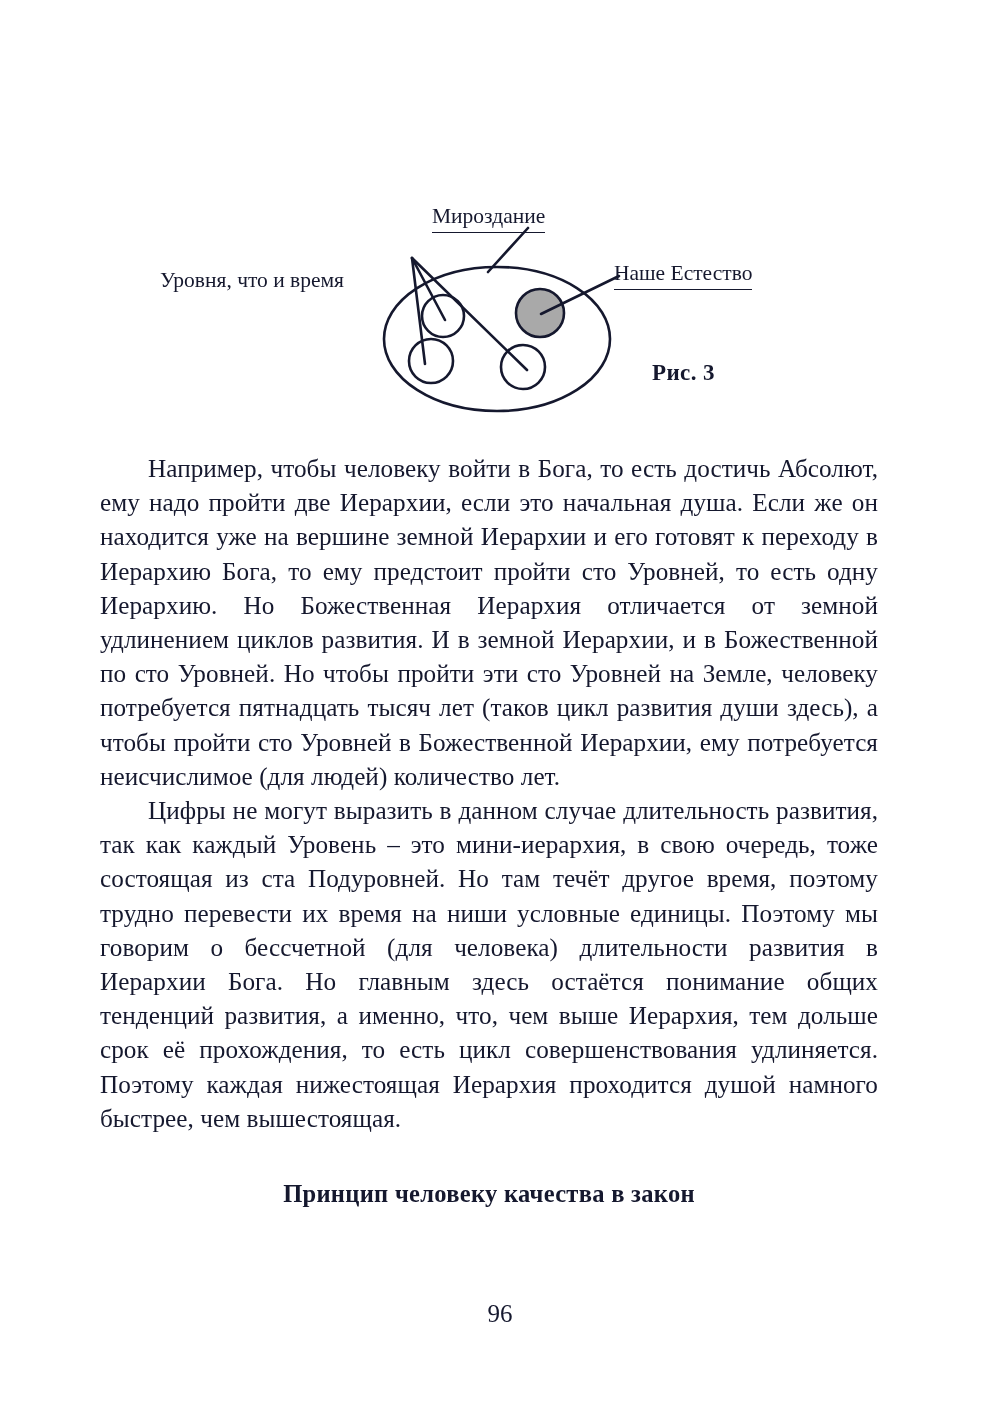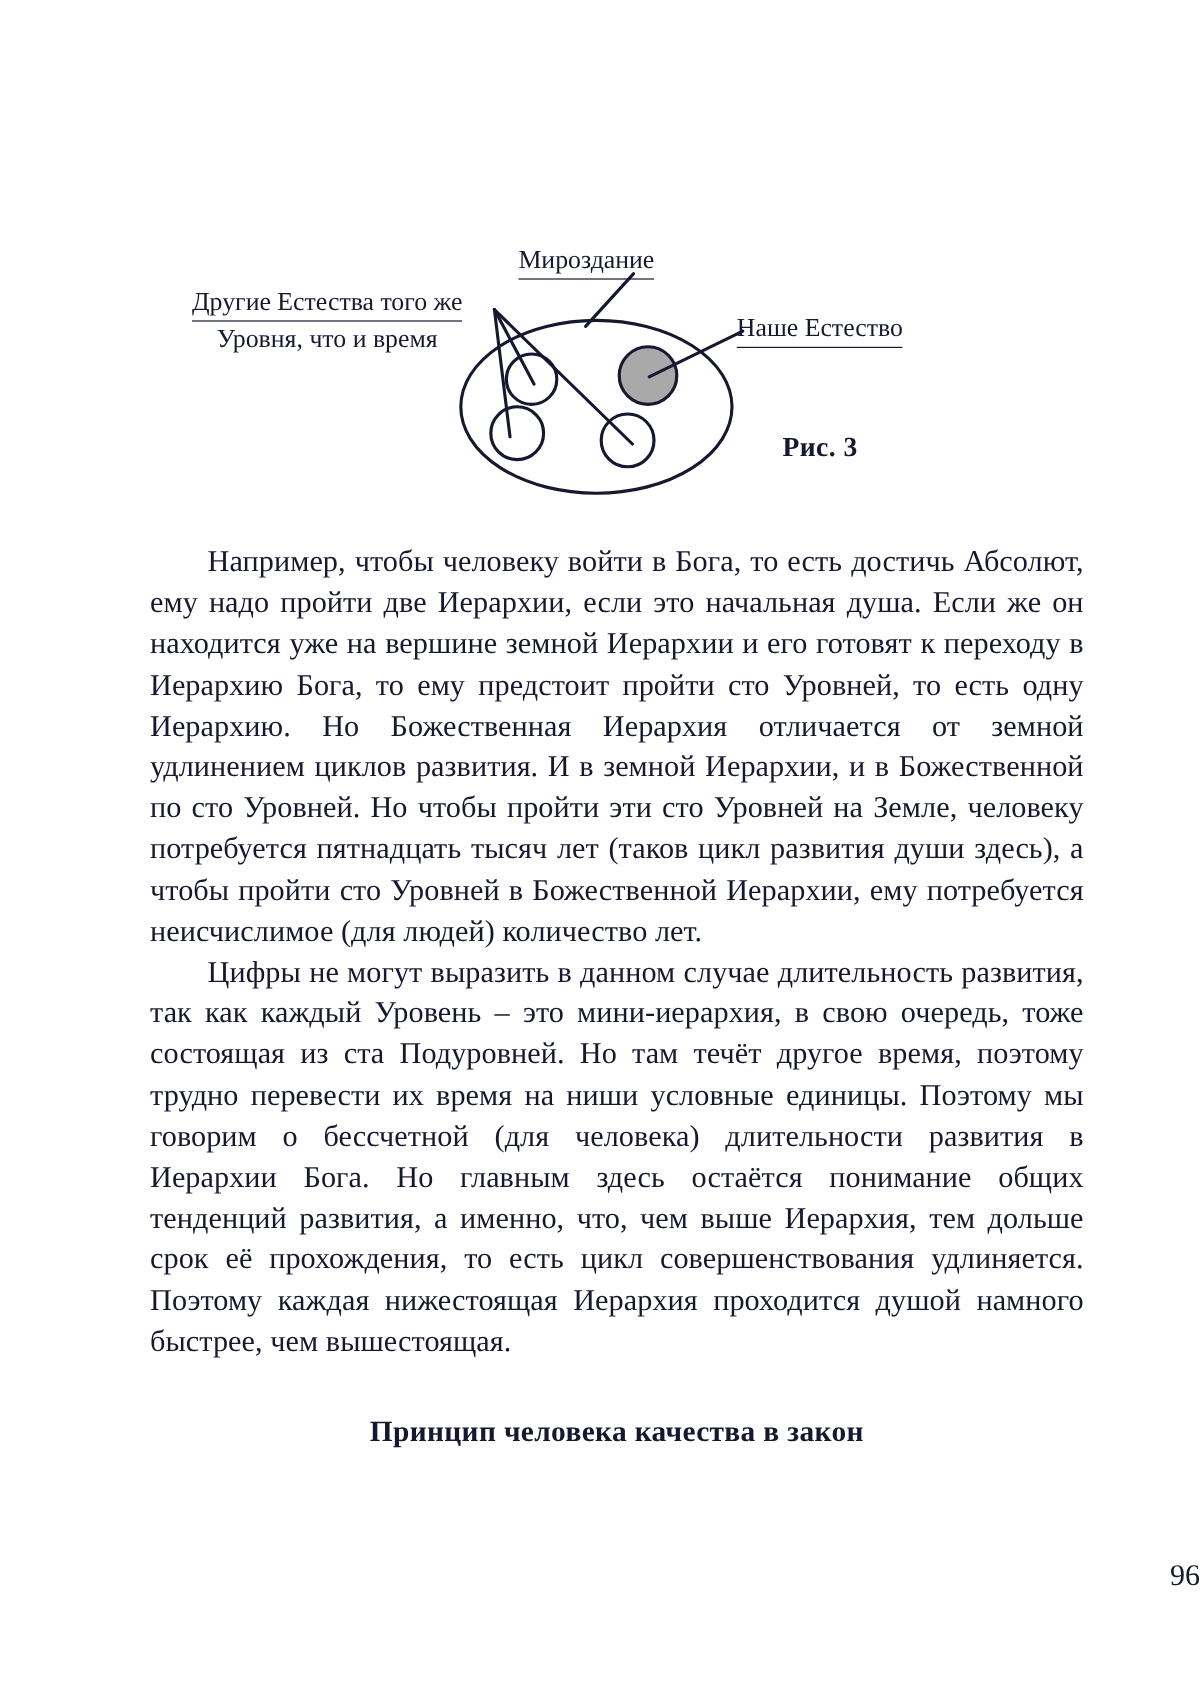--- a/index.html
+++ b/index.html
@@ -73,21 +73,20 @@
     color: #15182e;
     white-space: nowrap;
   }
 
   
   #body-text {
     position: absolute;
     left: 100px;
     top: 452px;
     width: 778px;
-    margin-left: 25px;
   }
   p.para {
     margin: 0 0 0 0;
     text-align: justify;
     text-indent: 48px;
     font-size: 25.2px;
     line-height: 34.2px;
     letter-spacing: 0.05px;
     color: #15182e;
     text-justify: inter-word;
@@ -103,21 +102,21 @@
     font-weight: bold;
     line-height: 30px;
     letter-spacing: 0.3px;
     color: #15182e;
   }
   #page-number {
     position: absolute;
     left: 0;
     top: 1300px;
     width: 1000px;
-    text-align: right;
+    text-align: center;
     font-size: 25px;
     color: #15182e;
   }
 </style>
 </head>
 <body>
 
 <div id="page">
 
   <div id="figure-region">
@@ -136,28 +135,28 @@
       <circle cx="331" cy="181" r="22" fill="none" stroke="#15182e" stroke-width="2.6"></circle>
       <circle cx="423" cy="187" r="22" fill="none" stroke="#15182e" stroke-width="2.6"></circle>
 
       <circle cx="440" cy="133" r="24" fill="#a9a9a9" stroke="#15182e" stroke-width="2.6"></circle>
 
       <line x1="519" y1="96" x2="441" y2="134" stroke="#15182e" stroke-width="2.6" stroke-linecap="round"></line>
     </svg>
 
     <div class="fig-label" id="label-mirozdanie"><span class="ul">Мироздание</span></div>
 
-    <div class="fig-label" id="label-drugie"><span class="ul">Другие Естества того же</span><br><span>Уровня, что и время</span></div>
+    <div class="fig-label" id="label-drugie"><br><span>Уровня, что и время</span></div>
 
     <div class="fig-label" id="label-nashe"><span class="ul">Наше Естество</span></div>
 
     <div id="fig-caption">Рис. 3</div>
   </div>
 
   <div id="body-text">
     <p class="para">Например, чтобы человеку войти в Бога, то есть достичь Абсолют, ему надо пройти две Иерархии, если это начальная душа. Если же он находится уже на вершине земной Иерархии и его готовят к переходу в Иерархию Бога, то ему предстоит пройти сто Уровней, то есть одну Иерархию. Но Божественная Иерархия отличается от земной удлинением циклов развития. И в земной Иерархии, и в Божественной по сто Уровней. Но чтобы пройти эти сто Уровней на Земле, человеку потребуется пятнадцать тысяч лет (таков цикл развития души здесь), а чтобы пройти сто Уровней в Божественной Иерархии, ему потребуется неисчислимое (для людей) количество лет.</p>
     <p class="para">Цифры не могут выразить в данном случае длительность развития, так как каждый Уровень – это мини-иерархия, в свою очередь, тоже состоящая из ста Подуровней. Но там течёт другое время, поэтому трудно перевести их время на ниши условные единицы. Поэтому мы говорим о бессчетной (для человека) длительности развития в Иерархии Бога. Но главным здесь остаётся понимание общих тенденций развития, а именно, что, чем выше Иерархия, тем дольше срок её прохождения, то есть цикл совершенствования удлиняется. Поэтому каждая нижестоящая Иерархия проходится душой намного быстрее, чем вышестоящая.</p>
-    <h2 class="section-heading">Принцип  человека качества в закон</h2>
+    <h2 class="section-heading">Принцип  человеку качества в закон</h2>
   </div>
 
   <div id="page-number">96</div>
 
 </div>
 
 </body></html>

